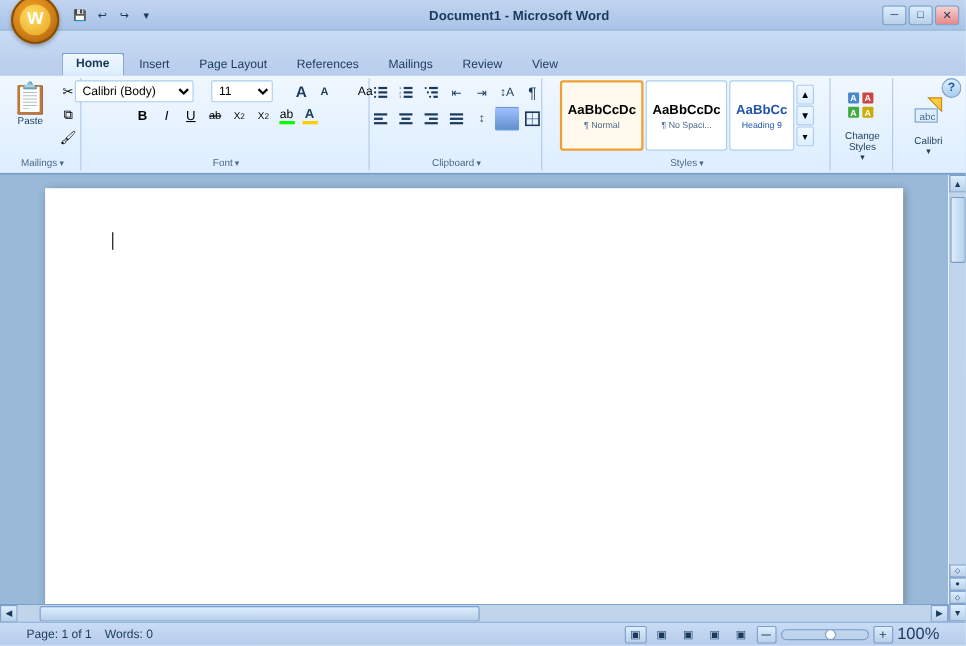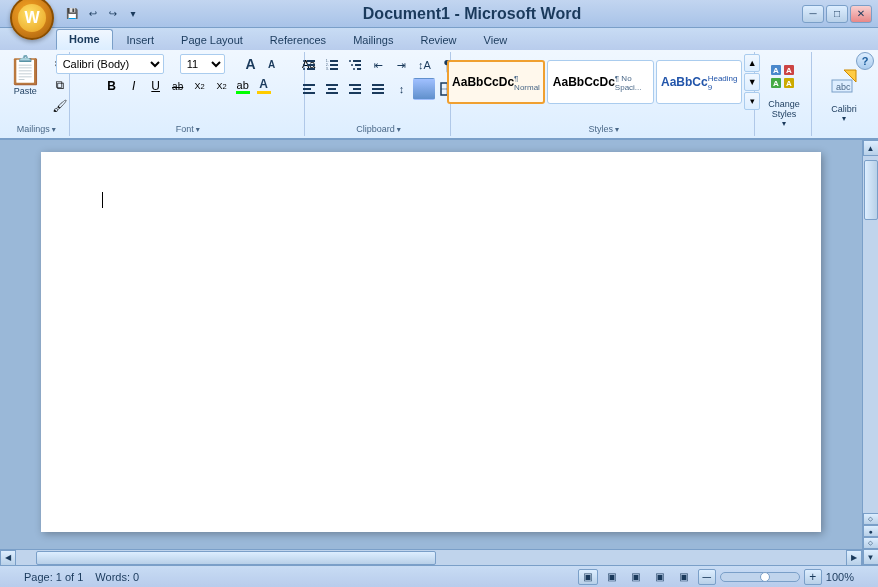--- a/index.html
+++ b/index.html
@@ -9,21 +9,21 @@
     .title-bar {
       background: linear-gradient(to bottom, #c2d5f0, #a8c3e8);
       height: 28px;
       display: flex;
       align-items: center;
       justify-content: space-between;
       padding: 0 6px;
       border-bottom: 1px solid #7a9fc8;
     }
     .title-bar-left { display: flex; align-items: center; gap: 4px; }
-    .title-bar-center { flex: 1; text-align: center; font-size: 16px; color: #1a3a5c; font-weight: 600; }
+    .title-bar-center { flex: 1; text-align: center; font-size: 12px; color: #1a3a5c; font-weight: 600; }
     .title-bar-right { display: flex; gap: 2px; }
     .title-btn {
       width: 22px; height: 18px; border: 1px solid #7a9fc8; border-radius: 3px;
       background: linear-gradient(to bottom, #ddeeff, #b8d0e8);
       cursor: pointer; font-size: 10px; display: flex; align-items: center; justify-content: center; color: #1a3a5c;
     }
     .title-btn.close { background: linear-gradient(to bottom, #f8d0d0, #e88888); }
     .quick-access { display: flex; gap: 2px; align-items: center; }
     .qa-btn { width: 18px; height: 16px; background: none; border: none; cursor: pointer; font-size: 10px; color: #1a3a5c; display: flex; align-items: center; justify-content: center; }
     .office-btn {
@@ -37,21 +37,21 @@
       border-radius: 50%; display: flex; align-items: center; justify-content: center;
       font-size: 16px; font-weight: bold; color: #fff;
     }
 
     
     .ribbon-outer {
       background: linear-gradient(to bottom, #ddeeff, #c8dcf4);
       border-bottom: 2px solid #7a9fc8;
     }
     .ribbon-tabs {
-      display: flex; align-items: flex-end; padding-left: 56px; height: 22px;
+      display: flex; align-items: flex-end; padding-left: 56px; height: 41px;
       background: linear-gradient(to bottom, #c8dcf4, #b8ccec);
     }
     .tab {
       padding: 3px 12px 4px; font-size: 11px; cursor: pointer; color: #1a3a5c;
       border: 1px solid transparent; border-bottom: none; margin-right: 1px;
       background: transparent; border-radius: 3px 3px 0 0;
     }
     .tab.active {
       background: linear-gradient(to bottom, #f0f7ff, #ddeeff);
       border-color: #7a9fc8; border-bottom: 1px solid #ddeeff;
@@ -103,21 +103,21 @@
 
     
     .font-section { min-width: 130px; }
     .font-row1 { display: flex; gap: 16px; align-items: center; margin-bottom: 2px; }
     .font-row2 { display: flex; gap: 2px; align-items: center; }
     .font-select {
       width: 108px; height: 20px; font-size: 11px; border: 1px solid #aaccee;
       background: white; padding: 0 2px; border-radius: 2px; cursor: pointer;
     }
     .font-size-select {
-      width: 45px; height: 20px; font-size: 11px; border: 1px solid #aaccee;
+      width: 56px; height: 20px; font-size: 11px; border: 1px solid #aaccee;
       background: white; padding: 0 2px; border-radius: 2px; cursor: pointer;
     }
     .grow-shrink { display: flex; gap: 1px; }
     .gs-btn {
       width: 20px; height: 20px; border: 1px solid transparent; border-radius: 2px;
       background: none; cursor: pointer; display: flex; align-items: center; justify-content: center;
       font-size: 13px; font-weight: bold; color: #1a3a5c;
     }
     .clear-btn {
       width: 22px; height: 20px; border: 1px solid transparent; border-radius: 2px;
@@ -152,22 +152,22 @@
       background: none; cursor: pointer; display: flex; align-items: center; justify-content: center;
       font-size: 13px; color: #1a3a5c;
     }
     .para-btn svg { width: 14px; height: 14px; }
 
     
     .styles-section { min-width: 260px; }
     .styles-gallery { display: flex; gap: 2px; align-items: center; }
     .style-item {
       border: 1px solid #aaccee; border-radius: 3px; padding: 2px 5px;
-      cursor: pointer; background: white; display: flex; flex-direction: row; align-items: center;
-      min-width: 58px; height: 44px; justify-content: center;
+      cursor: pointer; background: white; display: flex; flex-direction: column; align-items: center;
+      min-width: 58px; height: 64px; justify-content: center;
     }
     .style-item.active { border: 2px solid #f0a030; background: #fff8ec; }
     .style-preview { font-size: 16px; font-weight: bold; }
     .style-label { font-size: 8px; color: #4a6888; margin-top: 2px; }
     .styles-scroll { display: flex; flex-direction: column; gap: 1px; }
     .scroll-arrow {
       width: 16px; height: 18px; border: 1px solid #aaccee; border-radius: 2px;
       background: linear-gradient(to bottom, #f0f7ff, #ddeeff);
       cursor: pointer; display: flex; align-items: center; justify-content: center; font-size: 9px;
     }
@@ -245,21 +245,21 @@
       display: flex; align-items: center; justify-content: center; font-size: 12px; color: #1a3a5c;
     }
     .zoom-slider {
       width: 80px; height: 10px; background: #c0d4ec; border-radius: 5px; position: relative;
       border: 1px solid #7a9fc8;
     }
     .zoom-slider-thumb {
       width: 10px; height: 10px; background: white; border: 1px solid #7a9fc8; border-radius: 50%;
       position: absolute; top: -1px; left: 50%; cursor: pointer;
     }
-    .zoom-text { font-size: 11px; color: #1a3a5c; }
+    .zoom-text { font-size: 15px; color: #1a3a5c; }
 
     .main-area { display: flex; flex-direction: column; flex: 1; overflow: hidden; }
     .doc-and-scroll { display: flex; flex: 1; overflow: hidden; }
     .doc-scroll-area { display: flex; flex-direction: column; flex: 1; overflow: hidden; }
     .doc-content-area { flex: 1; overflow: hidden; display: flex; }
 
     
     .vscroll-extras { display: flex; flex-direction: column; }
     .vscroll-small { width: 16px; height: 12px; background: linear-gradient(to bottom, #ddeeff, #b8d0e8); border: 1px solid #7a9fc8; cursor: pointer; display: flex; align-items: center; justify-content: center; font-size: 7px; color: #1a3a5c; }
   </style>

